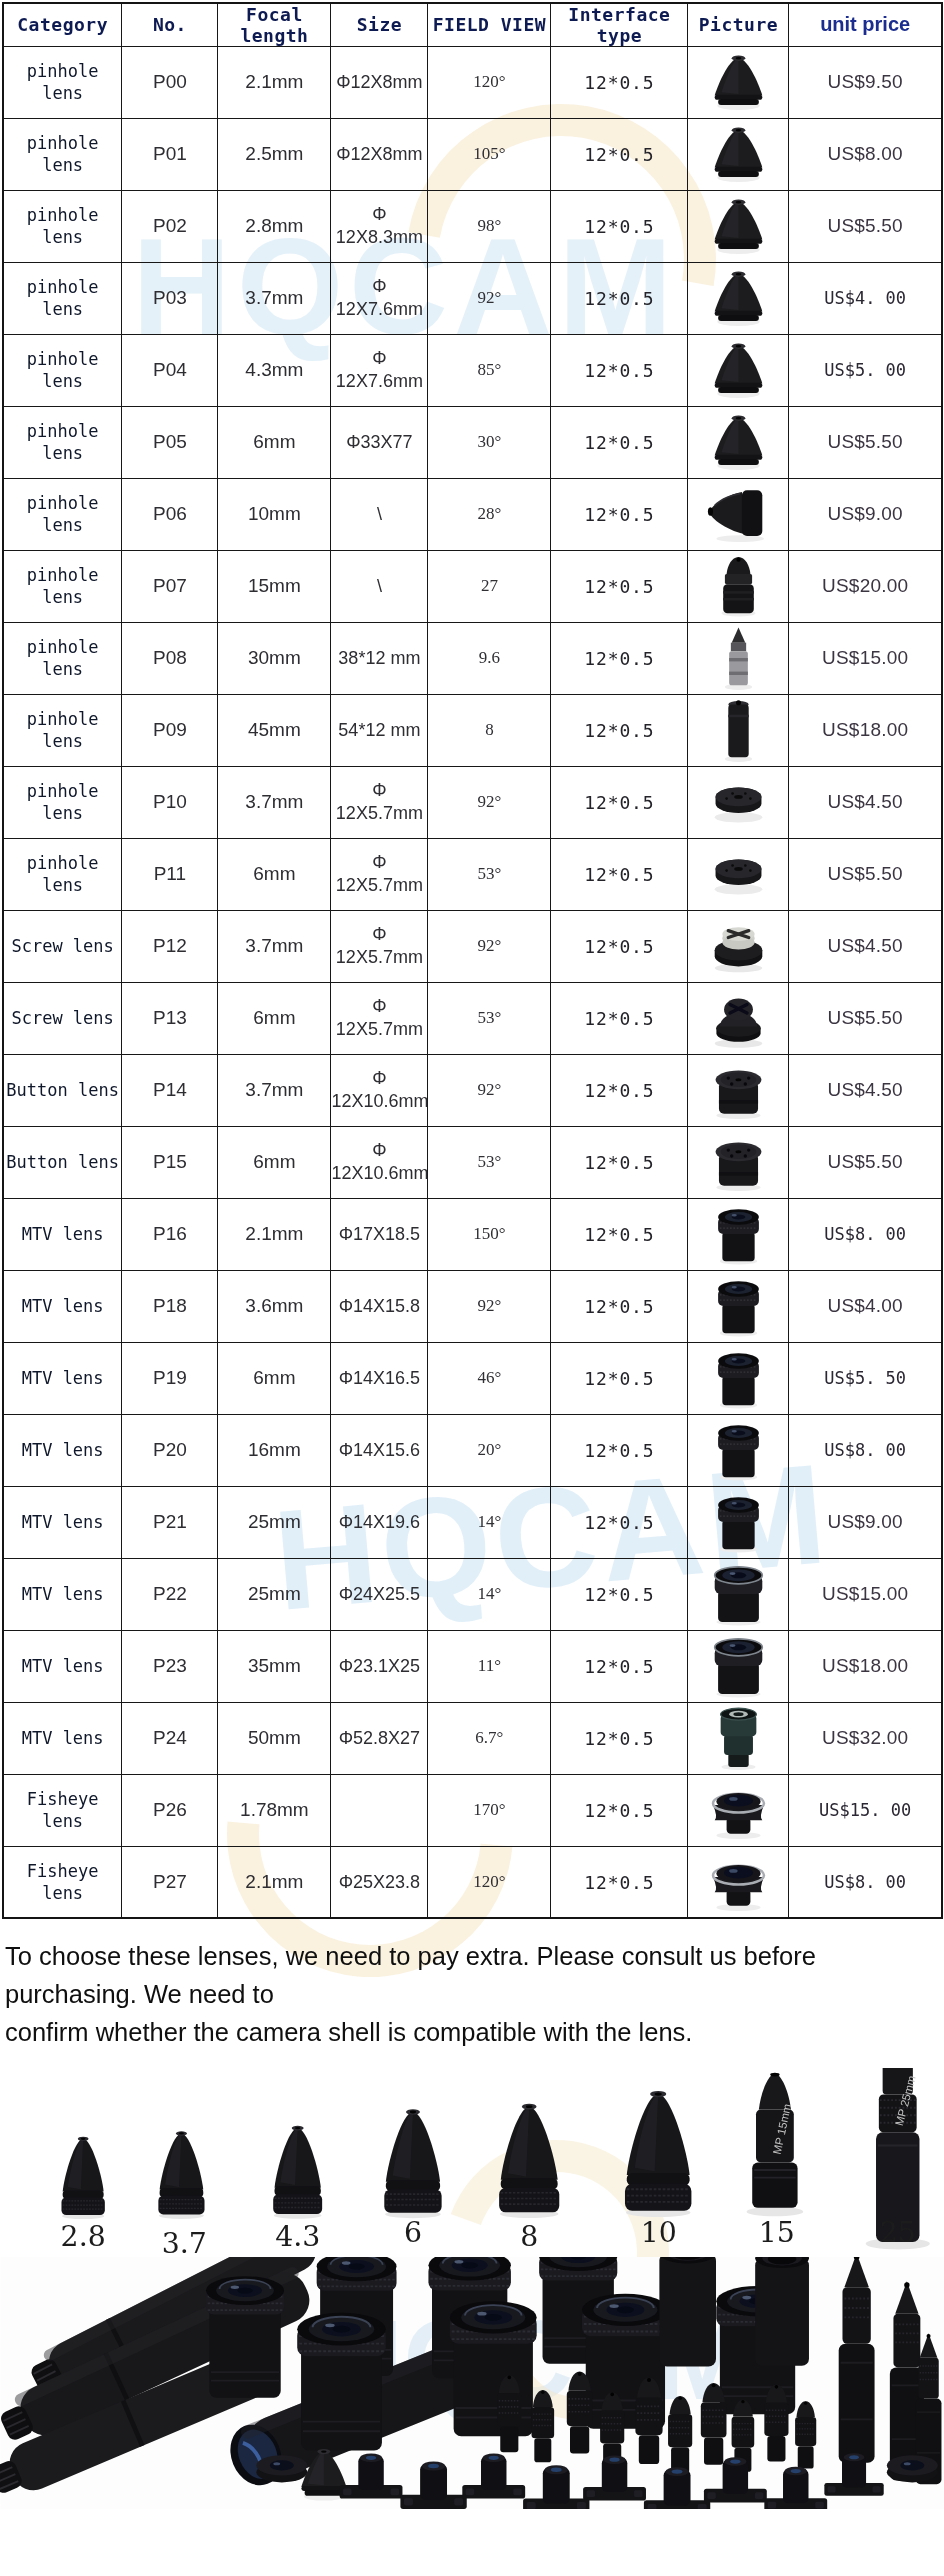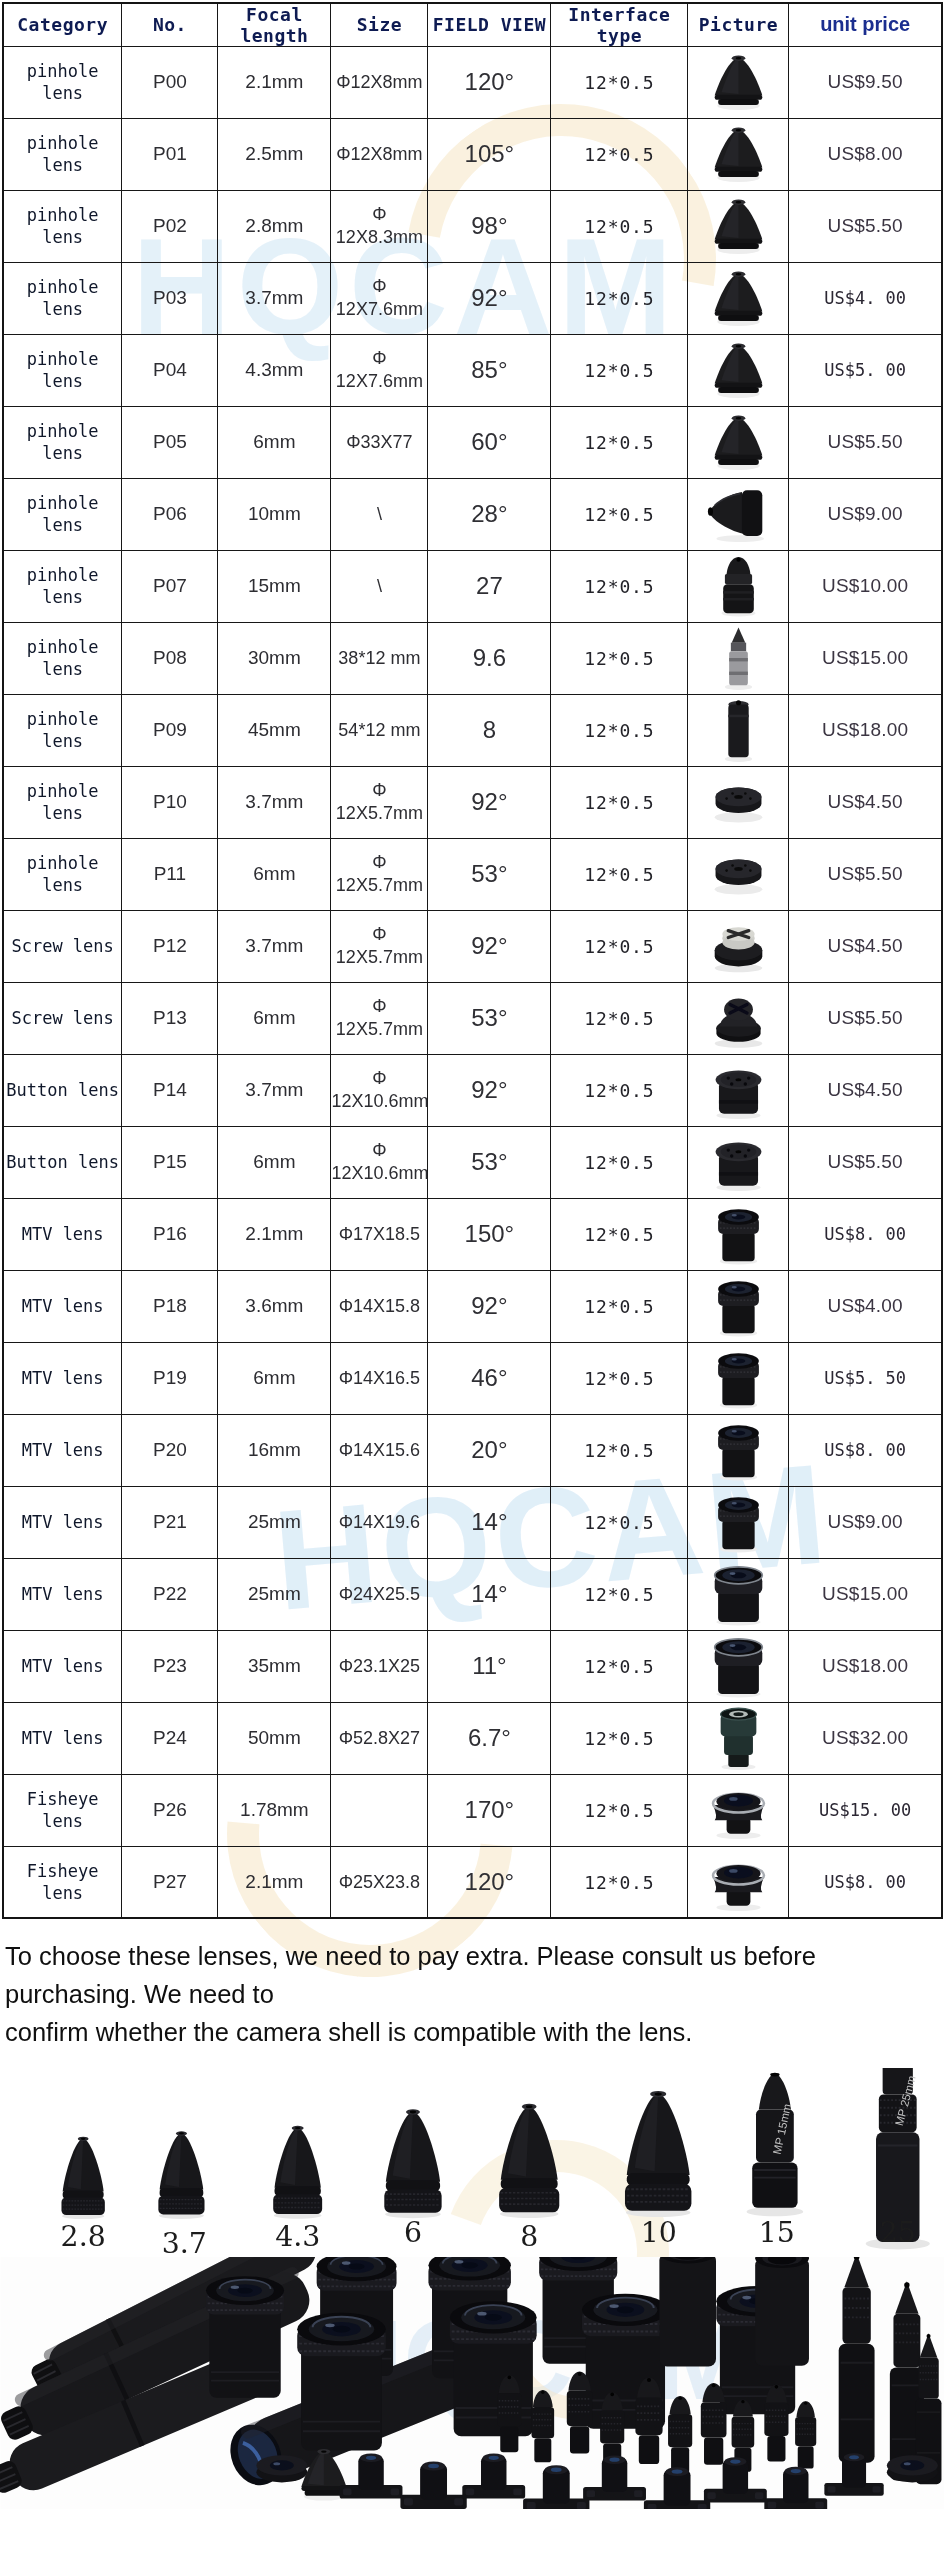--- a/index.html
+++ b/index.html
@@ -13,21 +13,21 @@
   table.lens{position:relative;z-index:1;border-collapse:collapse;table-layout:fixed;width:940px;margin:1.9px 0 0 1.9px;
              border:2.8px solid #141414;}
   table.lens th,table.lens td{border:1.9px solid #171717;text-align:center;vertical-align:middle;padding:0;background:transparent;}
   table.lens thead tr{height:40px;}
   table.lens tbody tr{height:72px;}
   th{background:#29a9e2;font-family:"DejaVu Sans Mono",monospace;font-weight:bold;font-size:18px;color:#0e1b52;letter-spacing:0.5px;}
   th.th-sans{font-family:"Liberation Sans",sans-serif;font-size:20px;color:#1b2e8f;letter-spacing:0;margin-top:7px;}
   td.c-cat{font-family:"DejaVu Sans Mono",monospace;font-size:17px;color:#0f172a;white-space:pre-line;line-height:22px;margin-left:43px;}
   td.c-no,td.c-focal{font-size:19px;color:#2d2d32;}
   td.c-size{font-size:18px;color:#2d2d32;white-space:pre-line;line-height:23px;margin-top:40px;}
-  td.c-fov{font-size:24px;color:#2f2f34;}
+  td.c-fov{font-size:17px;color:#2f2f34;font-family:Liberation Serif, serif;}
   td.c-if{font-family:"DejaVu Sans Mono",monospace;font-size:18px;color:#232329;letter-spacing:0.9px;}
   td.c-price{font-size:19px;color:#3b3542;letter-spacing:0.2px;}
   td.c-price.mono-cell{font-family:"DejaVu Sans Mono",monospace;font-size:17px;color:#2b2733;letter-spacing:0;margin-top:36px;}
   td.c-pic{background:transparent;}
   .pic-svg{width:87px;height:68px;display:block;margin:0 auto;}
   
   .note-wrap{position:relative;z-index:1;height:149px;display:flex;align-items:center;justify-content:center;}
   .note{font-size:25.5px;line-height:38px;color:#0f0f0f;text-align:left;white-space:pre-line;width:935px;}
   
   .lineup-svg{position:relative;z-index:1;display:block;width:945px;height:189px;}
@@ -349,21 +349,21 @@
               <use width="100" height="80" href="#sym-cone" xlink:href="#sym-cone"></use>
             </svg>
       </td>
       <td class="c-price mono-cell">US$5. 00</td>
     </tr>
         <tr>
       <td class="c-cat">pinhole lens</td>
       <td class="c-no">P05</td>
       <td class="c-focal">6mm</td>
       <td class="c-size">Φ33X77</td>
-      <td class="c-fov">60°</td>
+      <td class="c-fov">30°</td>
       <td class="c-if">12*0.5</td>
       <td class="c-pic">
         <svg class="pic-svg" viewBox="0 0 100 80">
               <use width="100" height="80" href="#sym-cone" xlink:href="#sym-cone"></use>
             </svg>
       </td>
       <td class="c-price">US$5.50</td>
     </tr>
         <tr>
       <td class="c-cat">pinhole lens</td>
@@ -384,21 +384,21 @@
       <td class="c-no">P07</td>
       <td class="c-focal">15mm</td>
       <td class="c-size">\</td>
       <td class="c-fov">27</td>
       <td class="c-if">12*0.5</td>
       <td class="c-pic">
         <svg class="pic-svg" viewBox="0 0 100 80">
               <use width="100" height="80" href="#sym-bullet" xlink:href="#sym-bullet"></use>
             </svg>
       </td>
-      <td class="c-price">US$10.00</td>
+      <td class="c-price">US$20.00</td>
     </tr>
         <tr>
       <td class="c-cat">pinhole lens</td>
       <td class="c-no">P08</td>
       <td class="c-focal">30mm</td>
       <td class="c-size">38*12 mm</td>
       <td class="c-fov">9.6</td>
       <td class="c-if">12*0.5</td>
       <td class="c-pic">
         <svg class="pic-svg" viewBox="0 0 100 80">

